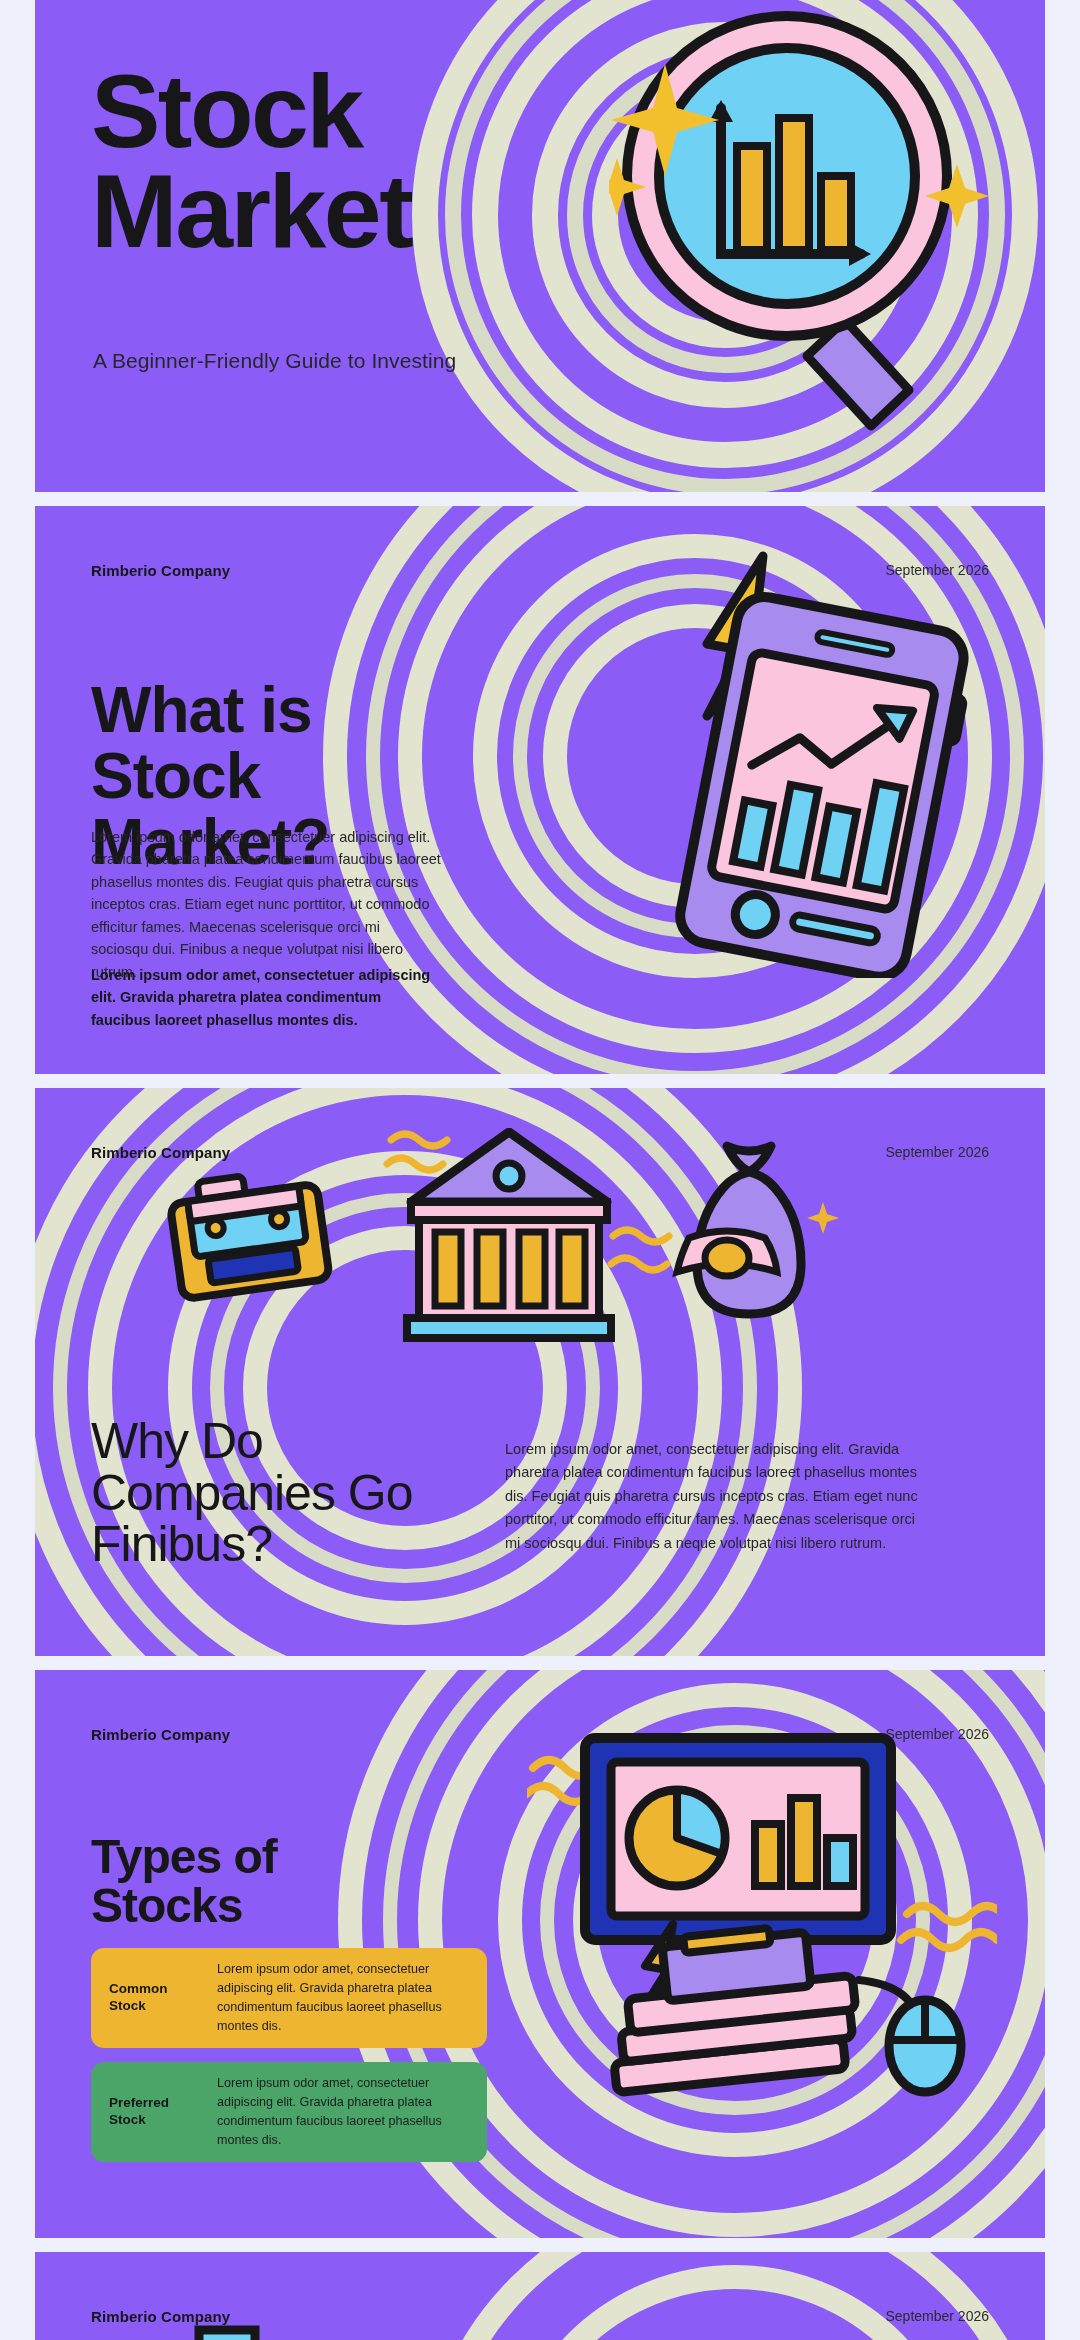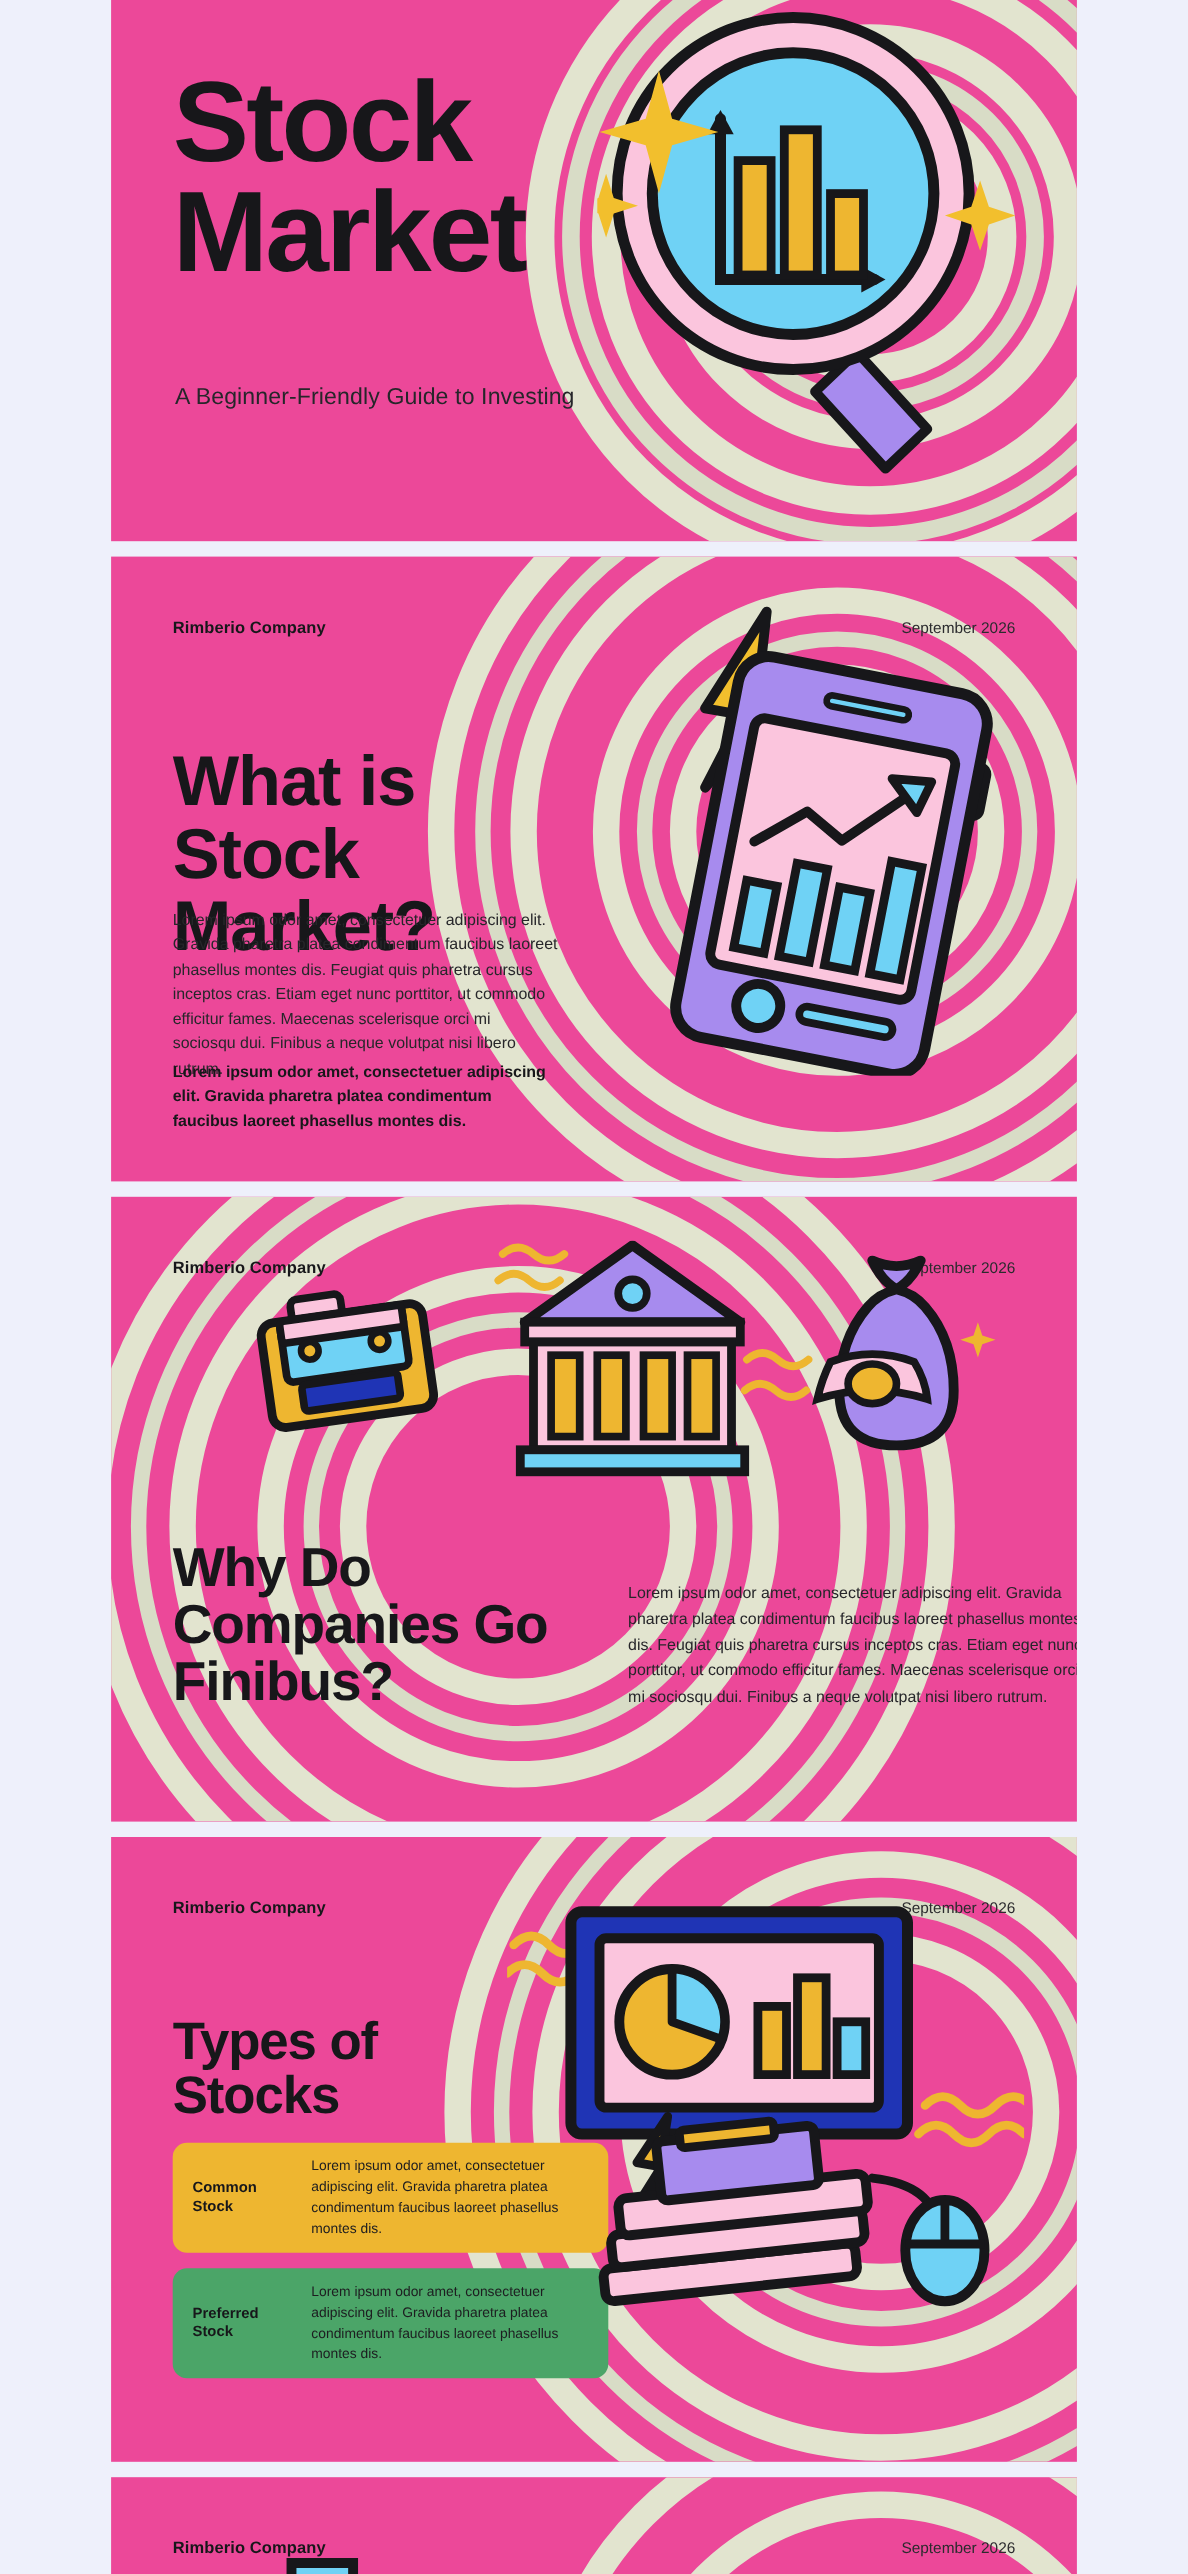--- a/index.html
+++ b/index.html
@@ -11,23 +11,23 @@
   body {
     display: flex;
     flex-direction: column;
     align-items: center;
     gap: 14px;
     padding: 2px 0 0 0;
   }
 
   .slide {
     position: relative;
-    width: 878px;
+    width: 1010px;
     height: 568px;
-    background: #ec4899;
+    background: #8b5cf6;
     overflow: hidden;
     flex: none;
   }
   .slide.first { height: 492px; margin-top: -2px; }
   .slide.last { height: 130px; }
 
   
   .swirls { position: absolute; inset: 0; overflow: hidden; pointer-events: none; }
   .swirls svg { position: absolute; }
 
@@ -62,22 +62,22 @@
     font-size: 14.5px; line-height: 1.55; color: #26262a;
   }
   .s2-body2 {
     position: absolute; left: 56px; top: 458px; width: 350px;
     font-size: 14.5px; line-height: 1.55; font-weight: 700; color: #17171a;
   }
   .s2-art { position: absolute; right: 70px; top: 42px; }
 
   
   .s3-title {
-    position: absolute; left: 56px; top: 312px;
-    font-size: 50px; line-height: 1.03; font-weight: 700;
+    position: absolute; left: 56px; top: 328px;
+    font-size: 50px; line-height: 1.03; font-weight: 400;
     letter-spacing: -1px; color: #17171a; max-width: 420px;
   }
   .s3-body {
     position: absolute; left: 470px; top: 350px; width: 420px;
     font-size: 14.5px; line-height: 1.62; color: #26262a;
   }
   .s3-art { position: absolute; left: 120px; top: 40px; }
 
   
   .s4-title {

